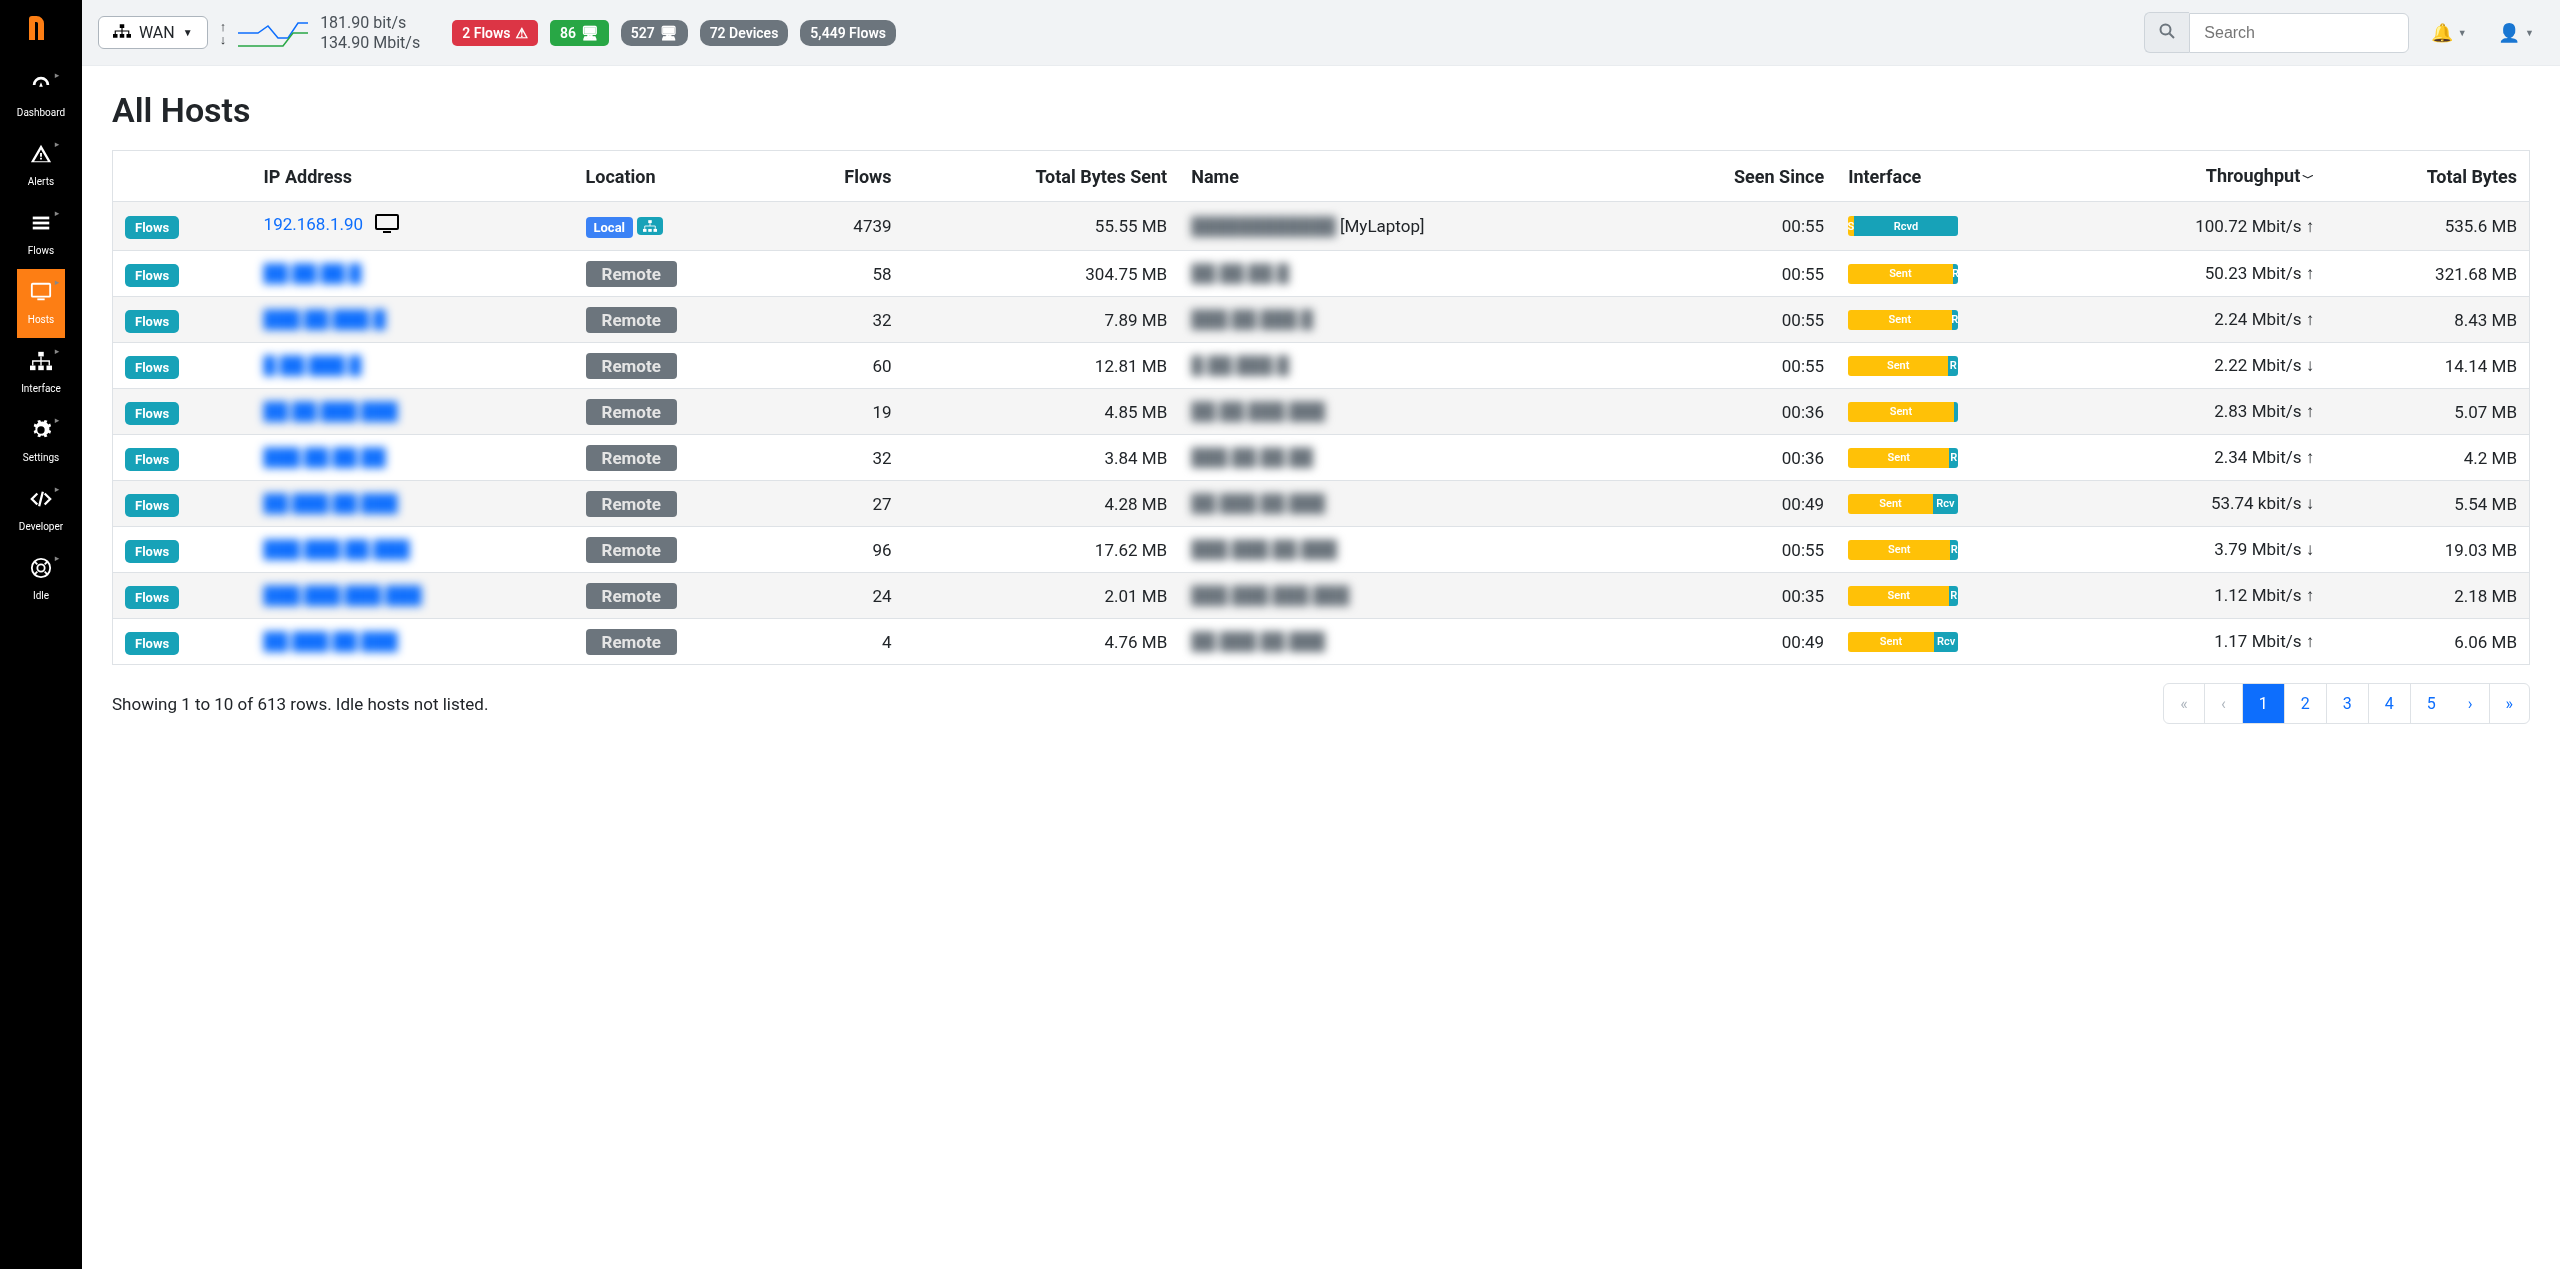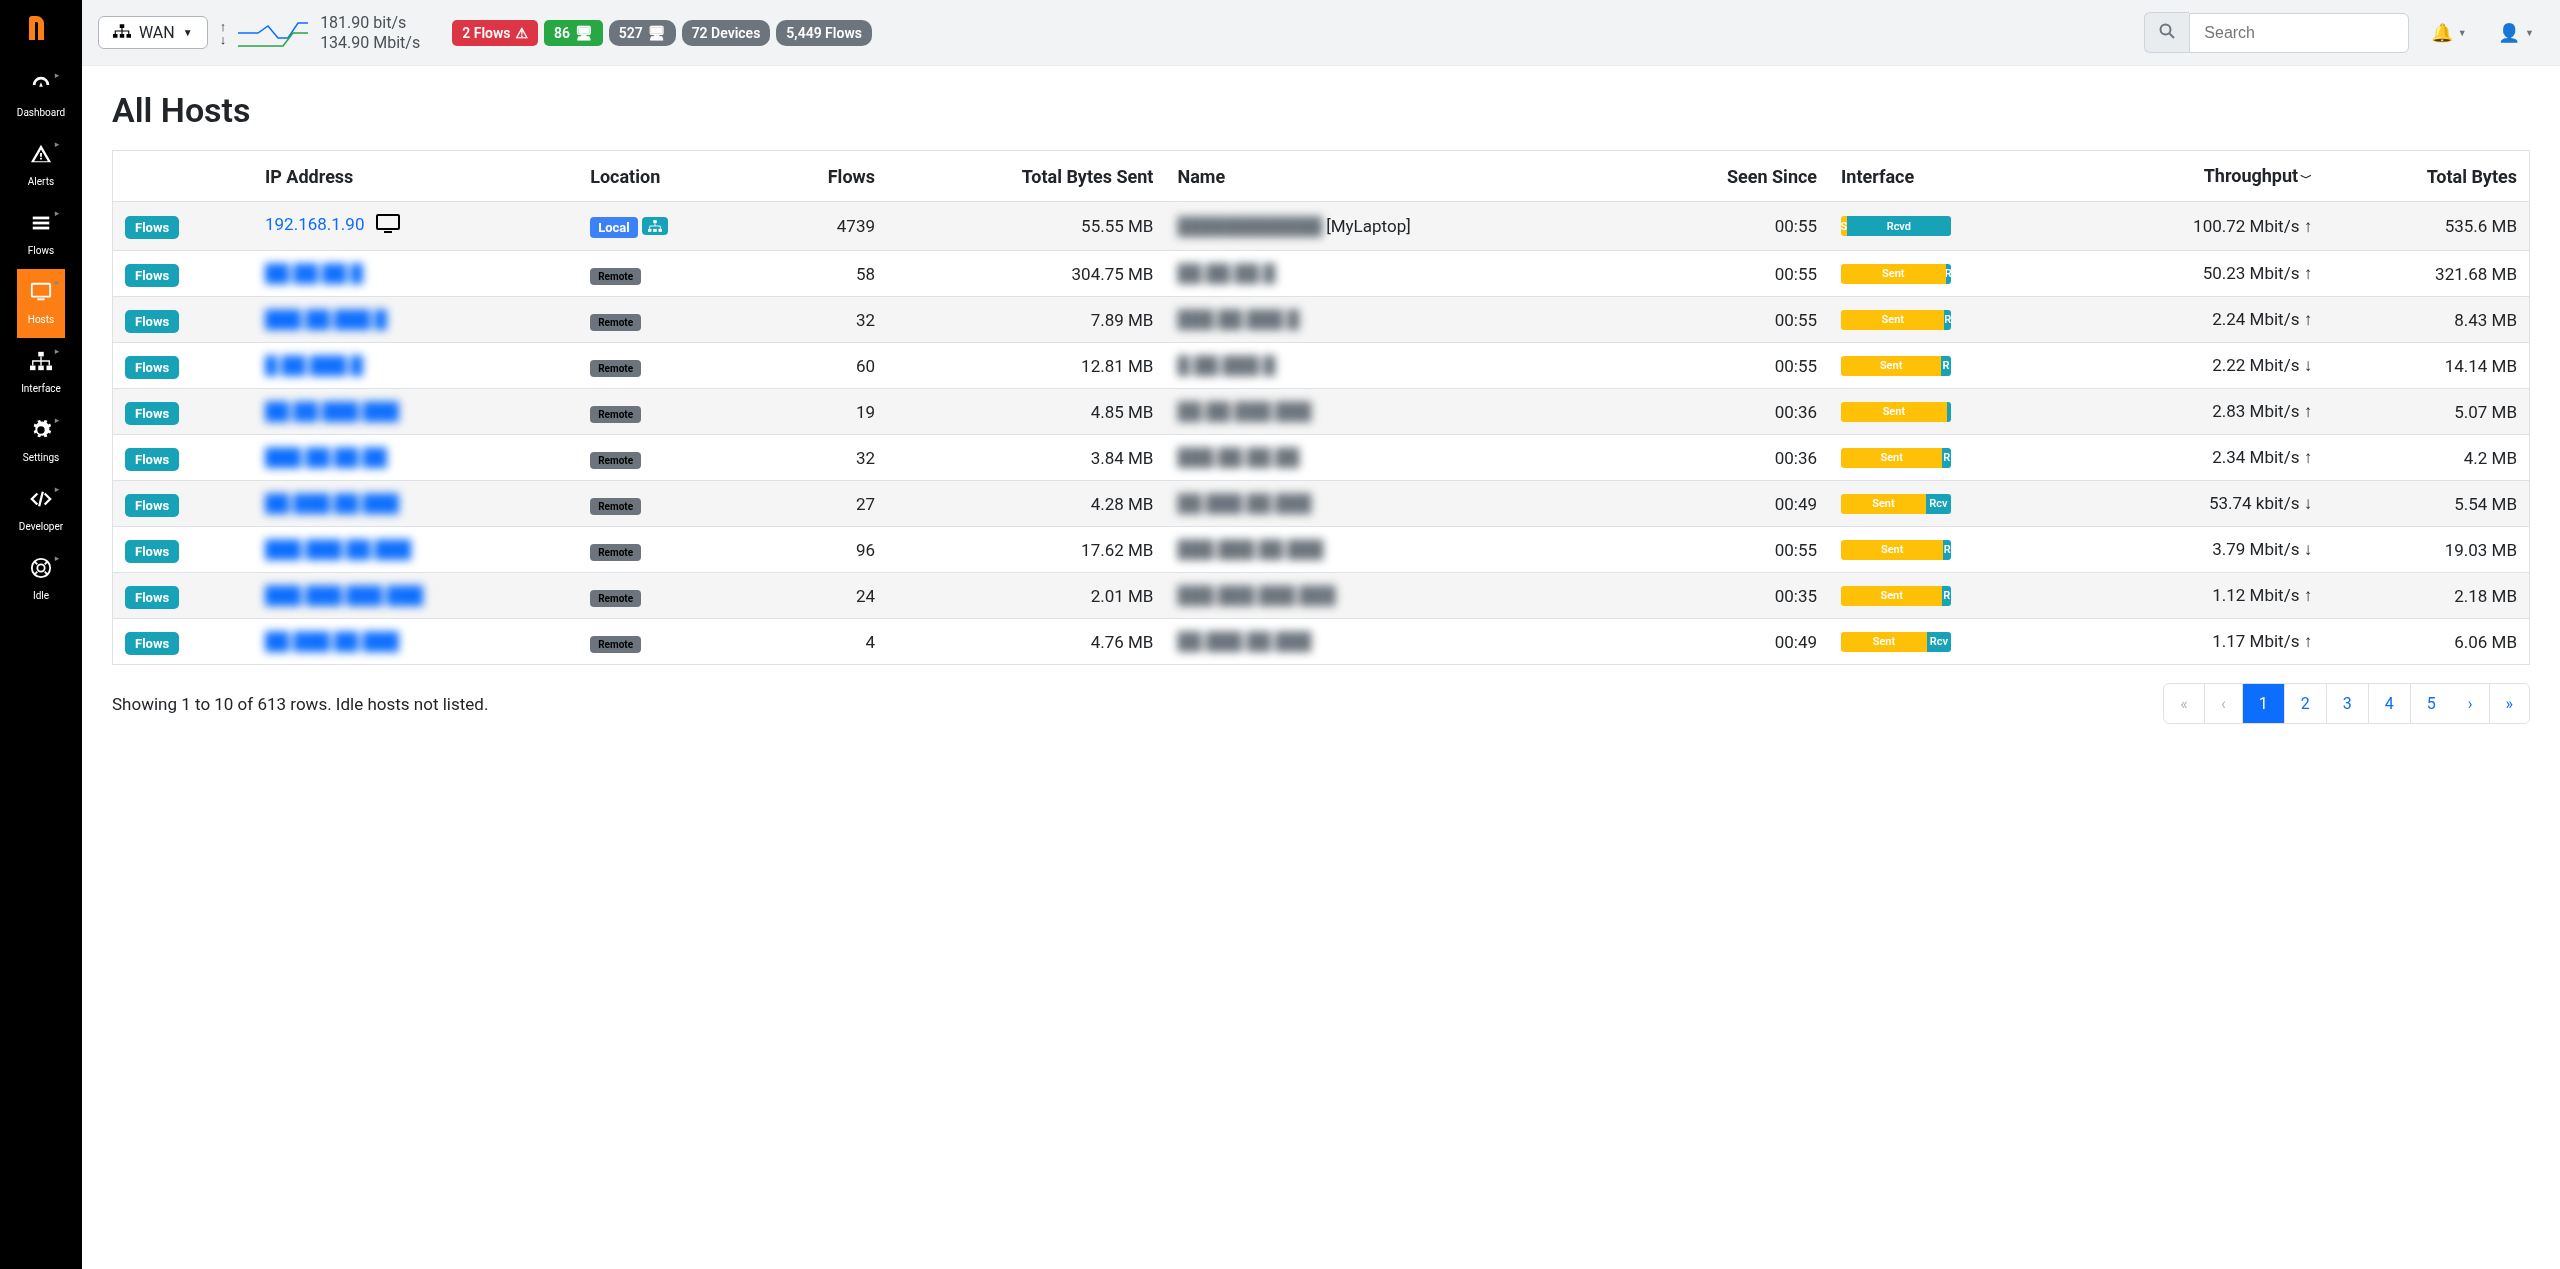--- a/index.html
+++ b/index.html
@@ -18,21 +18,21 @@
 
 
 .main { flex: 1; display: flex; flex-direction: column; min-width: 0; }
 
 
 .topbar { background: #f1f3f5; border-bottom: 1px solid #e9ecef; padding: 12px 16px; display: flex; align-items: center; gap: 12px; }
 .interface-select { border: 1px solid #adb5bd; border-radius: 6px; padding: 6px 14px; background: #fff; display: flex; align-items: center; gap: 8px; font-size: 16px; cursor: pointer; }
 .traffic-arrows { display: flex; flex-direction: column; font-size: 13px; line-height: 1; }
 .sparkline { width: 70px; height: 30px; }
 .traffic-text { display: flex; flex-direction: column; font-size: 16px; color: #495057; line-height: 1.2; }
-.badges { display: flex; gap: 6px; margin-left: 20px; }
+.badges { display: flex; gap: 12px; margin-left: 20px; }
 .badge { border-radius: 5px; padding: 5px 10px; color: #fff; font-weight: 600; font-size: 14px; display: inline-flex; align-items: center; gap: 5px; }
 .badge-red { background: #dc3545; }
 .badge-green { background: #28a745; }
 .badge-gray { background: #6c757d; border-radius: 10px; }
 .spacer { flex: 1; }
 .search-wrap { display: flex; align-items: center; }
 .search-btn { background: #e9ecef; border: 1px solid #ced4da; border-right: none; border-radius: 6px 0 0 6px; padding: 10px 14px; color: #6c757d; }
 .search-input { border: 1px solid #ced4da; border-radius: 0 6px 6px 0; padding: 10px 14px; font-size: 16px; width: 220px; }
 .icon-btn { color: #6c757d; padding: 8px 10px; cursor: pointer; font-size: 18px; display: flex; align-items: center; gap: 4px; }
 
@@ -49,21 +49,21 @@
 table.hosts { width: 100%; border-collapse: collapse; border: 1px solid #dee2e6; }
 table.hosts th { text-align: left; padding: 14px 12px; font-weight: 700; font-size: 18px; border-bottom: 1px solid #dee2e6; background: #fff; white-space: nowrap; }
 table.hosts th.num, table.hosts td.num { text-align: right; }
 table.hosts td { padding: 12px; border-bottom: 1px solid #dee2e6; font-size: 17px; white-space: nowrap; }
 table.hosts tbody tr:nth-child(odd) { background: #f5f5f5; }
 .flows-pill { background: #17a2b8; color: #fff; font-weight: 700; font-size: 13px; padding: 4px 10px; border-radius: 5px; }
 .ip-link { color: #0d6efd; }
 .ip-blur { filter: blur(4px); color: #0d6efd; }
 .name-blur { filter: blur(4px); color: #6c757d; }
 .loc-local { background: #3b82f6; color: #fff; padding: 3px 8px; border-radius: 4px; font-weight: 700; font-size: 13px; }
-.loc-remote { background: #6c757d; color: #000000; padding: 3px 8px; border-radius: 4px; font-weight: 700; font-size: 10px; }
+.loc-remote { background: #6c757d; color: #e5e5e5; padding: 3px 16px; border-radius: 4px; font-weight: 700; font-size: 17px; }
 .loc-iconbox { background: #17a2b8; color: #fff; padding: 3px 6px; border-radius: 4px; margin-left: 4px; display: inline-flex; align-items: center; }
 
 .breakdown-bar { display: flex; width: 110px; height: 20px; border-radius: 3px; overflow: hidden; font-size: 11px; font-weight: 600; color: #fff; }
 .breakdown-bar .sent { background: #ffc107; display: flex; align-items: center; justify-content: center; overflow: hidden; }
 .breakdown-bar .rcvd { background: #17a2b8; display: flex; align-items: center; justify-content: center; overflow: hidden; }
 .arrow-up::after { content: " \2191"; }
 .arrow-down::after { content: " \2193"; }
 
 
 .table-footer { display: flex; align-items: center; margin-top: 18px; font-size: 17px; }

